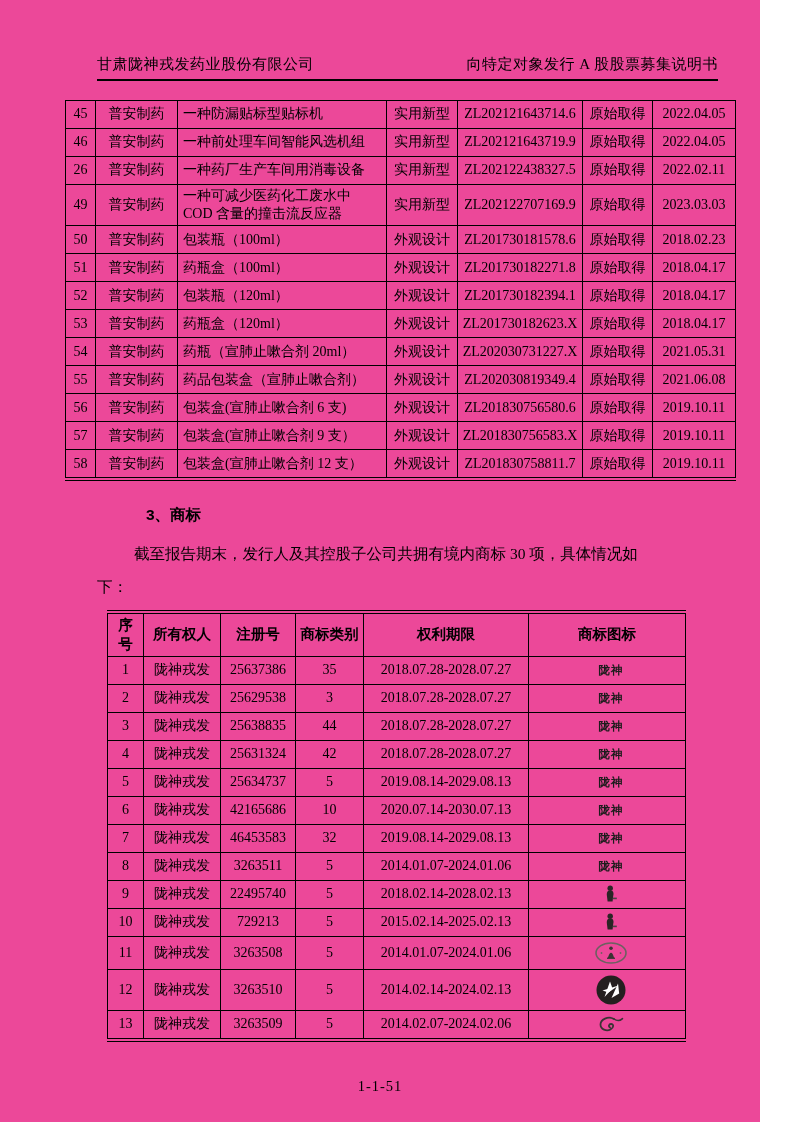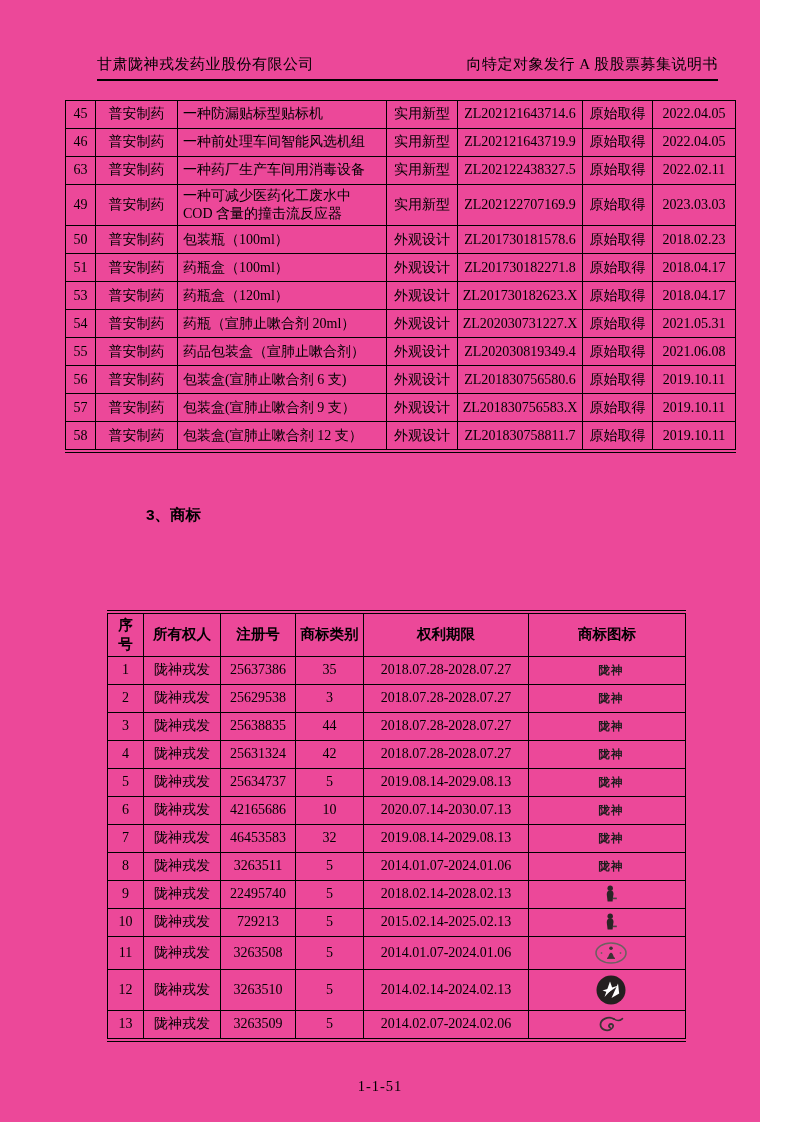--- a/index.html
+++ b/index.html
@@ -90,21 +90,21 @@
     <td class="c">普安制药</td>
     <td class="l">一种前处理车间智能风选机组</td>
     <td class="c">实用新型</td>
     <td class="c">ZL202121643719.9</td>
     <td class="c">原始取得</td>
     <td class="c">2022.04.05</td>
   </tr>
 
 
   <tr>
-    <td class="c">63</td>
+    <td class="c">26</td>
     <td class="c">普安制药</td>
     <td class="l">一种药厂生产车间用消毒设备</td>
     <td class="c">实用新型</td>
     <td class="c">ZL202122438327.5</td>
     <td class="c">原始取得</td>
     <td class="c">2022.02.11</td>
   </tr>
 
   <tr>
     <td class="c">49</td>
@@ -129,20 +129,29 @@
   <tr>
     <td class="c">51</td>
     <td class="c">普安制药</td>
     <td class="l">药瓶盒（100ml）</td>
     <td class="c">外观设计</td>
     <td class="c">ZL201730182271.8</td>
     <td class="c">原始取得</td>
     <td class="c">2018.04.17</td>
   </tr>
 
+  <tr>
+    <td class="c">52</td>
+    <td class="c">普安制药</td>
+    <td class="l">包装瓶（120ml）</td>
+    <td class="c">外观设计</td>
+    <td class="c">ZL201730182394.1</td>
+    <td class="c">原始取得</td>
+    <td class="c">2018.04.17</td>
+  </tr>
 
   <tr>
     <td class="c">53</td>
     <td class="c">普安制药</td>
     <td class="l">药瓶盒（120ml）</td>
     <td class="c">外观设计</td>
     <td class="c">ZL201730182623.X</td>
     <td class="c">原始取得</td>
     <td class="c">2018.04.17</td>
   </tr>
@@ -194,20 +203,24 @@
     <td class="c">外观设计</td>
     <td class="c">ZL201830758811.7</td>
     <td class="c">原始取得</td>
     <td class="c">2019.10.11</td>
   </tr>
 </tbody>
   </table>
 
   <div class="section-heading">3、商标</div>
 
+  <div class="para">
+    <div class="line indent">截至报告期末，发行人及其控股子公司共拥有境内商标 30 项，具体情况如</div>
+    <div class="line">下：</div>
+  </div>
 
   <table class="trademarks">
     <colgroup>
       <col style="width:36px">
         <col style="width:77px">
         <col style="width:75px">
       <col style="width:68px">
         <col style="width:165px">
         <col style="width:157px">
     </colgroup>

